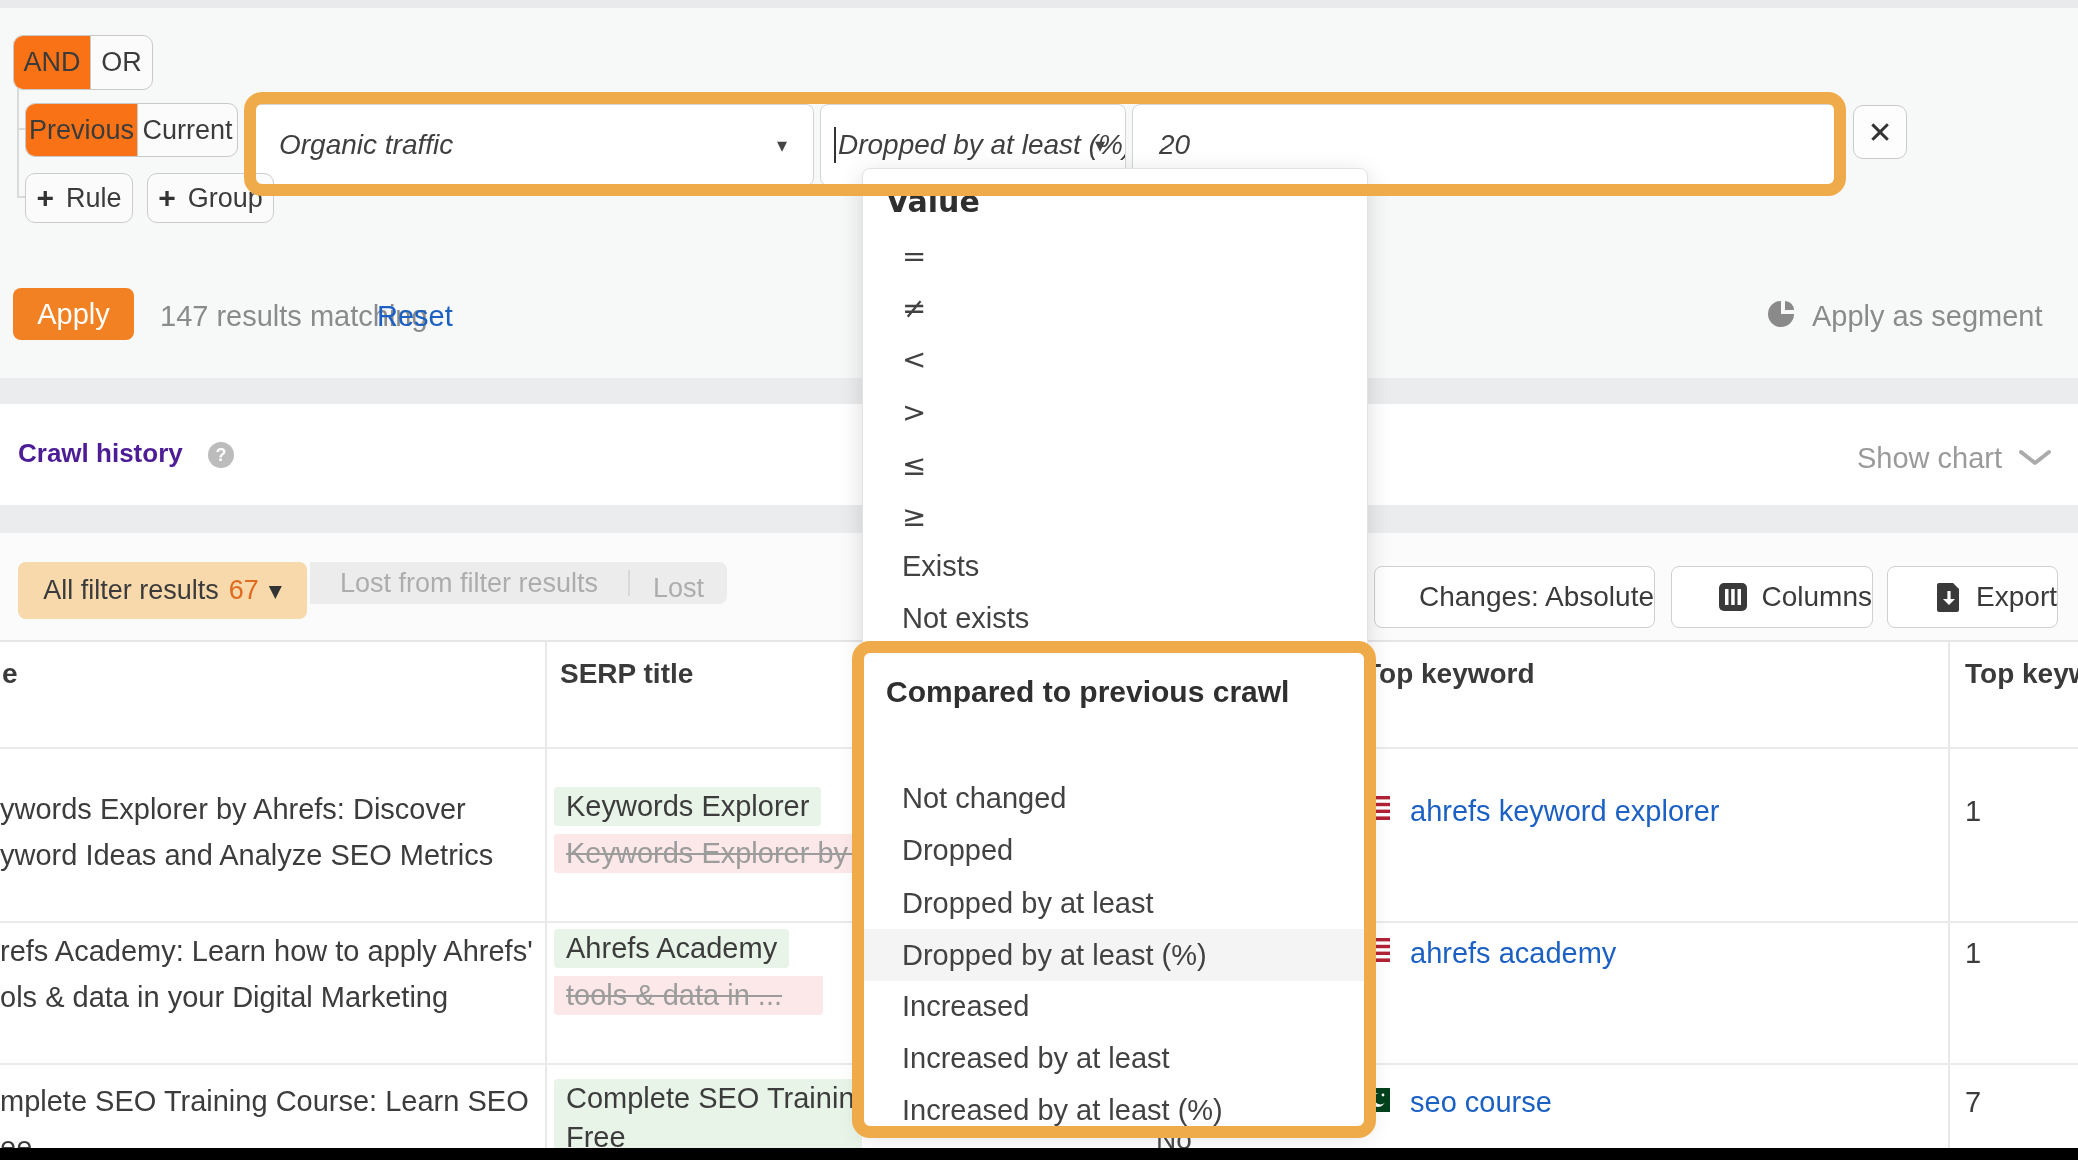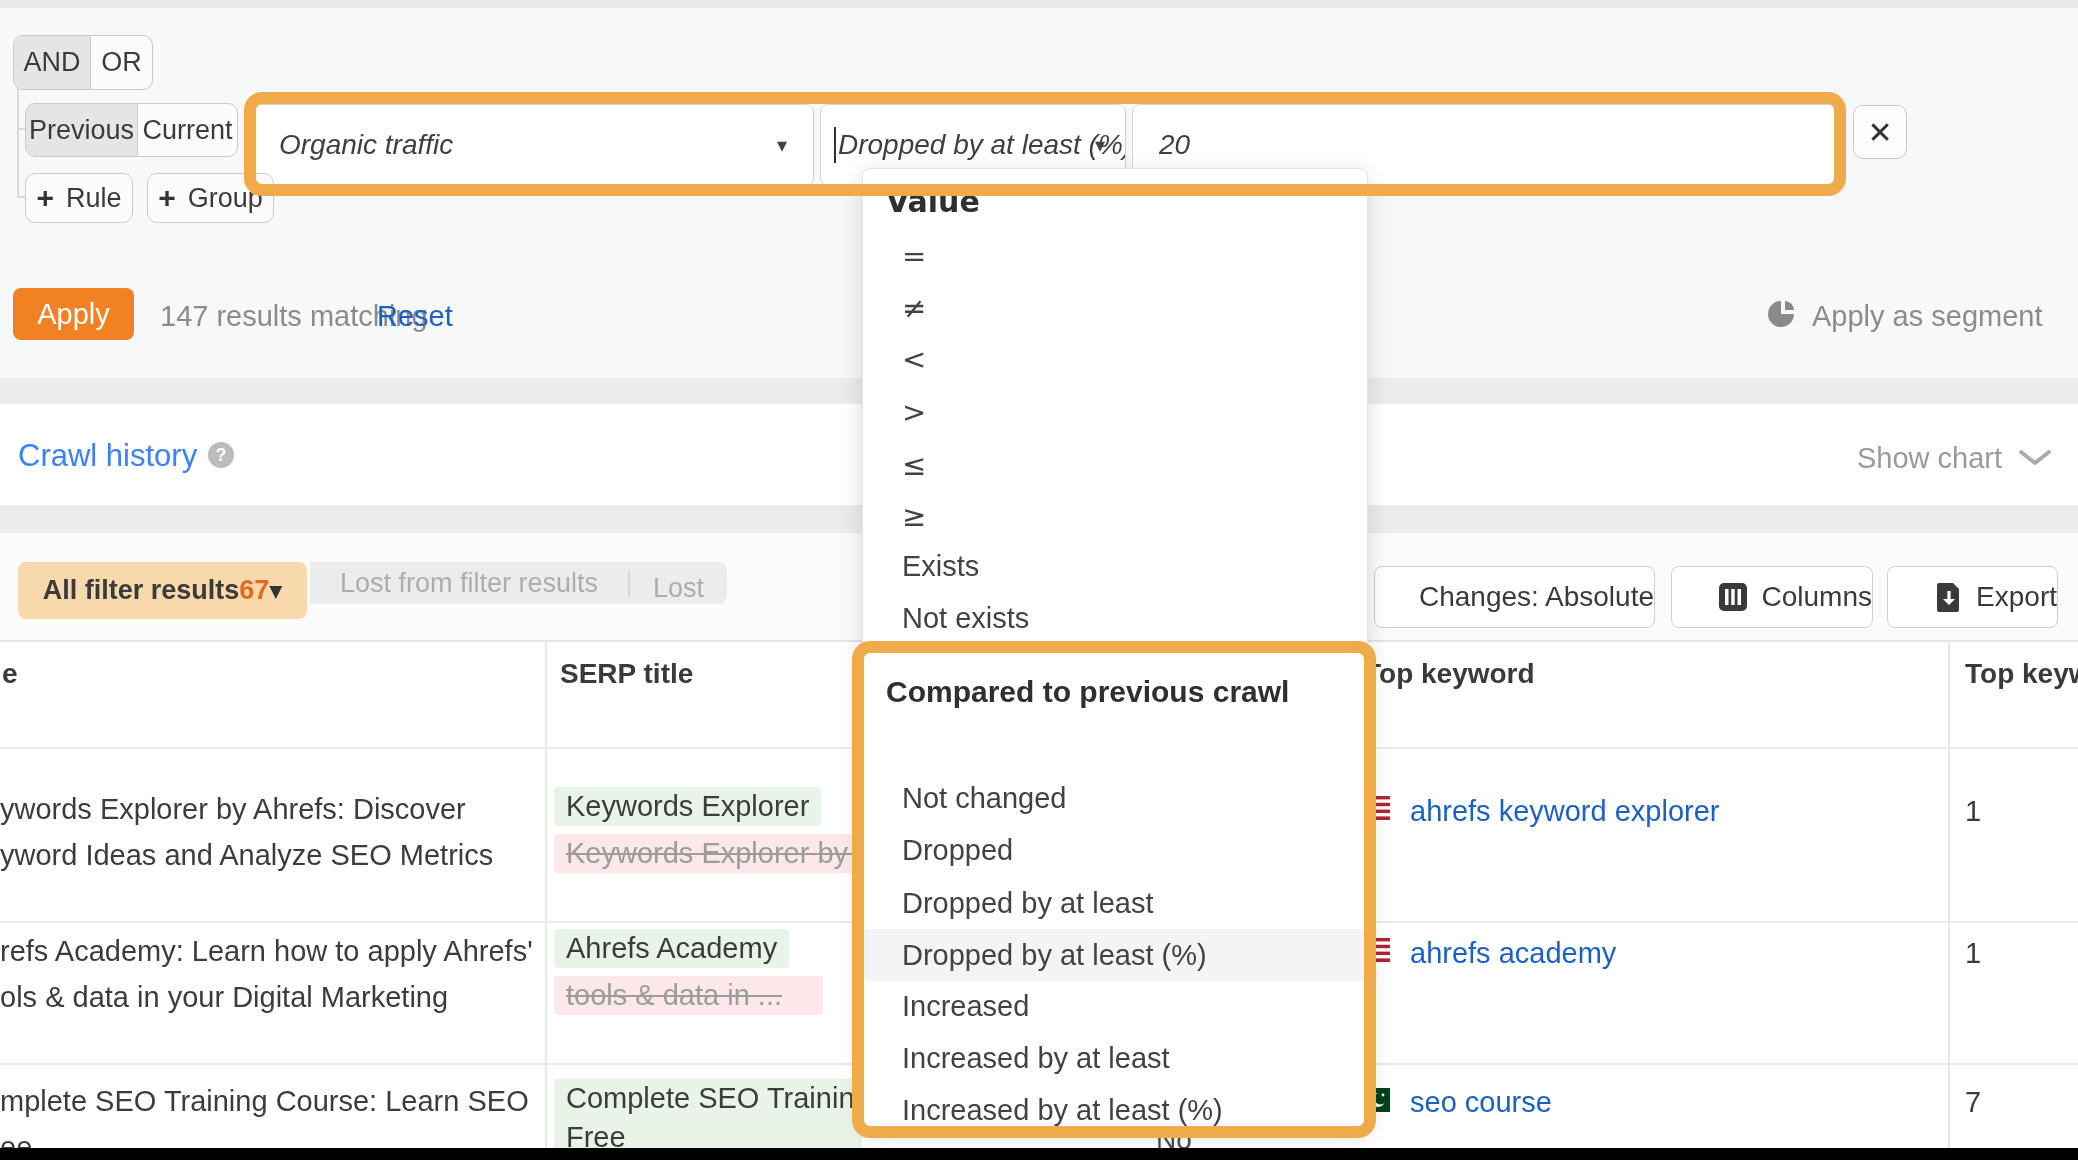--- a/index.html
+++ b/index.html
@@ -16,47 +16,47 @@
   .band-gap1{left:0;top:378px;width:2078px;height:26px;background:#eaecee;}
   .band-crawl{left:0;top:404px;width:2078px;height:101px;background:#ffffff;}
   .band-gap2{left:0;top:505px;width:2078px;height:28px;background:#eaecee;}
   .band-toolbar{left:0;top:533px;width:2078px;height:107px;background:#fbfbfc;}
   .toolbar-divider{left:0;top:640px;width:2078px;height:2px;background:#e4e5e6;}
   .band-table{left:0;top:642px;width:2078px;height:518px;background:#ffffff;}
   .black-bar{left:0;top:1148px;width:2078px;height:12px;background:#000;z-index:30;}
   
   .toggle{display:flex;border:1px solid #c9c9c9;border-radius:10px;overflow:hidden;background:#fbfbfb;}
   .toggle .seg{display:flex;align-items:center;justify-content:center;font-size:27px;color:#3b3b3b;cursor:pointer;}
-  .seg.active{background:#e5e5e5;}
+  .seg.active{background:#f97316;}
   .seg + .seg{border-left:1px solid #c9c9c9;}
   .tree-line{background:#d9dadb;}
   
   .select-box{position:absolute;background:#ffffff;border:1px solid #d4d4d4;border-radius:8px;
     display:flex;align-items:center;font-size:28px;color:#3f3f3f;}
   .select-box .lbl{padding-left:26px;white-space:nowrap;overflow:hidden;font-style:italic;}
   .select-box .caret{position:absolute;font-size:20px;color:#444;}
   .annotation{position:absolute;border:12px solid #efab4a;border-radius:18px;pointer-events:none;z-index:12;}
   .close-btn{position:absolute;background:#fdfdfd;border:1px solid #c9c9c9;border-radius:10px;
     display:flex;align-items:center;justify-content:center;font-size:30px;color:#333;cursor:pointer;}
   .mini-btn{position:absolute;background:#fbfbfb;border:1px solid #cccccc;border-radius:10px;
     display:flex;align-items:center;justify-content:center;gap:12px;font-size:27px;color:#3b3b3b;cursor:pointer;}
   .plus{font-size:30px;font-weight:bold;color:#333;line-height:1;}
   .text-cursor{position:absolute;width:2px;height:36px;background:#333;}
   
   .apply-btn{position:absolute;background:#f18122;color:#fff;border:none;border-radius:8px;
     font-size:29px;display:flex;align-items:center;justify-content:center;cursor:pointer;}
   .muted{color:#8b8b8b;}
   .link{color:#1b60c2;cursor:pointer;text-decoration:none;}
   
-  .section-title{font-size:31px;font-weight:normal;color:#3b82f6;}
+  .section-title{font-size:26px;font-weight:bold;color:#4c1d95;}
   .help-icon{position:absolute;width:26px;height:26px;border-radius:50%;background:#bcbcbc;color:#fff;
     font-size:18px;font-weight:bold;display:flex;align-items:center;justify-content:center;}
   
   .tab-active{position:absolute;background:#f7d9ab;border-radius:8px;display:flex;align-items:center;
-    justify-content:center;font-size:27px;color:#3b3b3b;cursor:pointer;font-weight:bold;}
+    justify-content:center;gap:10px;font-size:27px;color:#3b3b3b;cursor:pointer;}
   .tab-count{color:#e06a1f;}
   .tab-caret{font-size:17px;color:#333;}
   .tab-group{position:absolute;background:#ececec;border-radius:0 8px 8px 0;display:flex;align-items:center;}
   .tab-disabled{font-size:27px;color:#adadad;display:flex;align-items:center;justify-content:center;cursor:pointer;height:100%;}
   .tab-sep{width:2px;height:60%;background:#d8d8d8;}
   .tool-btn{position:absolute;background:#ffffff;border:1px solid #cfcfcf;border-radius:8px;
     display:flex;align-items:center;justify-content:flex-end;gap:14px;font-size:28px;color:#3a3a3a;cursor:pointer;}
   
   .col-divider{position:absolute;width:2px;background:#e8e8e8;z-index:1;}
   .row-divider{position:absolute;left:0;width:2078px;height:2px;background:#ebebeb;z-index:1;}

